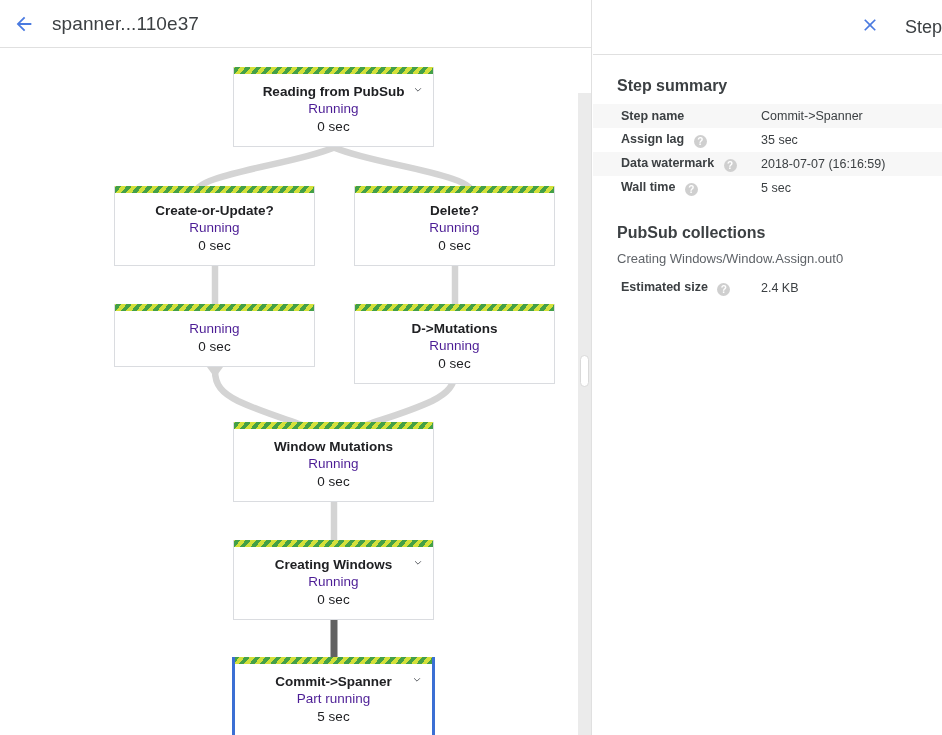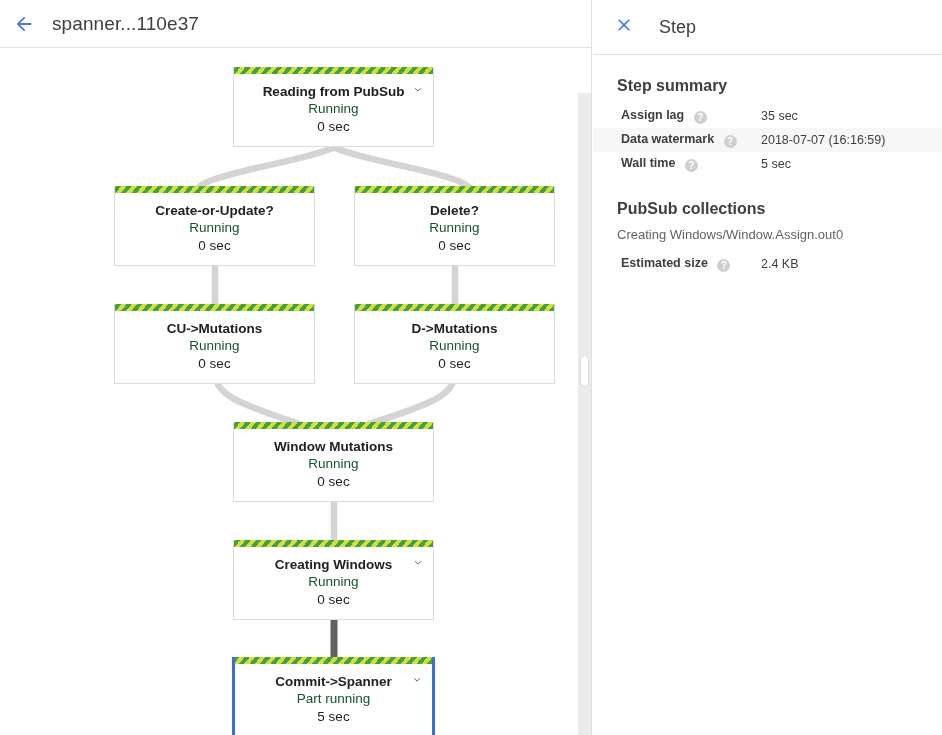--- a/index.html
+++ b/index.html
@@ -91,21 +91,21 @@
   .node-body {
     padding: 9px 0 10px 0;
     text-align: center;
     position: relative;
   }
   .node-title {
     font-size: 13.5px; font-weight: bold; color: #202124;
     line-height: 17px;
   }
   .node-status {
-    font-size: 13.5px; color: #14532d; line-height: 18px;
+    font-size: 13.5px; color: #4c1d95; line-height: 18px;
   }
   .node-time {
     font-size: 13.5px; color: #202124; line-height: 18px;
   }
   .node-chevron {
     position: absolute; right: 8px; top: 9px;
     width: 14px; height: 14px;
   }
   .node.selected {
     border: 3px solid #3b6fd4;
@@ -132,20 +132,21 @@
   #right-pane {
     position: absolute; left: 593px; top: 0;
     width: 349px; height: 735px;
     background: #ffffff;
   }
   #right-header {
     height: 55px;
     border-bottom: 1px solid #e0e0e0;
     display: flex; align-items: center;
     padding-left: 14px;
+    justify-content: flex-end;
   }
   #close-btn {
     width: 34px; height: 34px;
     display: flex; align-items: center; justify-content: center;
     cursor: pointer;
   }
   #panel-title {
     font-size: 18px; color: #3c4043; margin-left: 18px;
   }
 
@@ -277,21 +278,20 @@
         <div class="node-body">
           <div class="node-title">Delete?</div>
           <div class="node-status">Running</div>
           <div class="node-time">0 sec</div>
         </div>
       </div>
 
       <div class="node" style="left:114px; top:255px; width:201px;">
         <div class="node-stripe"></div>
         <div class="node-body">
-          <div class="node-title">CU-&gt;Mutations</div>
           <div class="node-status">Running</div>
           <div class="node-time">0 sec</div>
         </div>
       </div>
 
       <div class="node" style="left:354px; top:255px; width:201px;">
         <div class="node-stripe"></div>
         <div class="node-body">
           <div class="node-title">D-&gt;Mutations</div>
           <div class="node-status">Running</div>
@@ -355,20 +355,26 @@
       </div>
       <div id="panel-title">Step</div>
     </div>
 
     <div id="right-body">
 
       <div class="section-heading">Step summary</div>
 
       <table class="kv-table">
         <tbody>
+          <tr class="kv-row alt">
+            <td class="kv-key">
+              <span>Step name</span>
+            </td>
+            <td class="kv-val">Commit-&gt;Spanner</td>
+          </tr>
           <tr class="kv-row">
             <td class="kv-key">
               <span>Assign lag</span>
               <span class="help-icon">?</span>
             </td>
             <td class="kv-val">35 sec</td>
           </tr>
           <tr class="kv-row alt">
             <td class="kv-key">
               <span>Data watermark</span>

